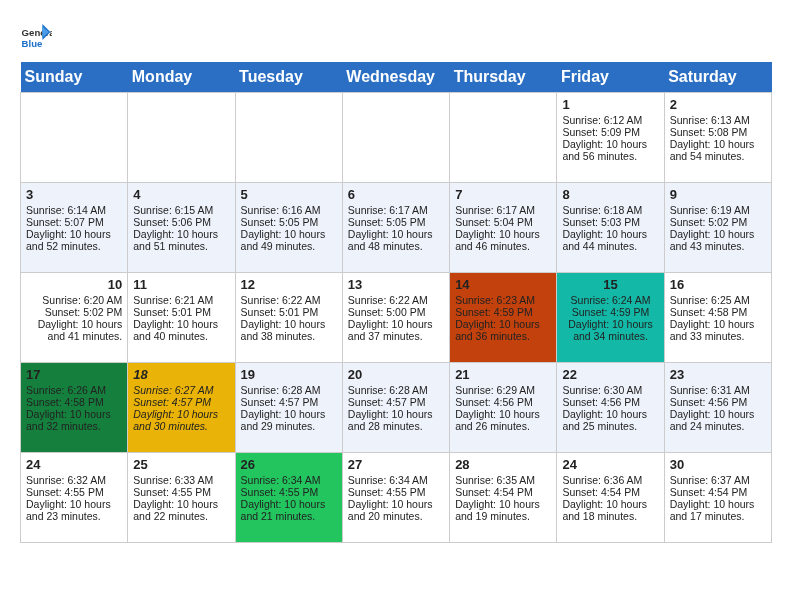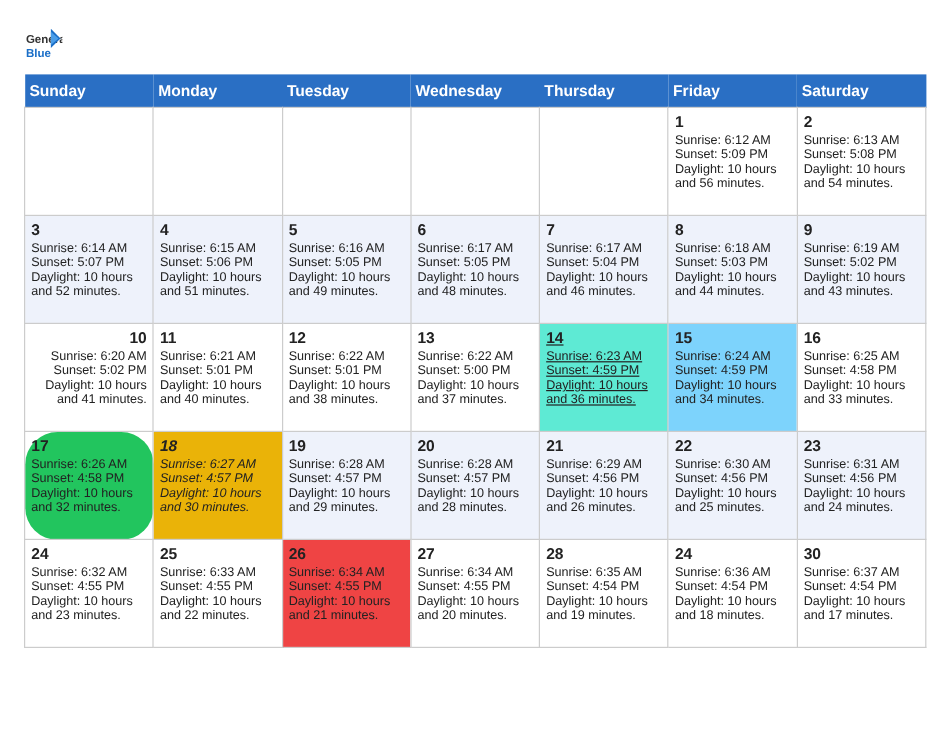--- a/index.html
+++ b/index.html
@@ -38,21 +38,21 @@
       color: #444;
     }
     table {
       width: 100%;
       border-collapse: collapse;
       table-layout: fixed;
     }
     th {
       background-color: #2a6fc4;
       color: #fff;
-      font-size: 13px;
+      font-size: 16px;
       font-weight: bold;
       padding: 6px 4px;
       text-align: left;
     }
     td {
       border: 1px solid #ccc;
       vertical-align: top;
       padding: 4px 5px;
       font-size: 10.5px;
       color: #222;
@@ -191,41 +191,41 @@
           <div>Sunrise: 6:22 AM</div>
           <div>Sunset: 5:01 PM</div>
           <div>Daylight: 10 hours and 38 minutes.</div>
         </td>
         <td style="background-color: rgb(255, 255, 255);">
           <span class="day-number">13</span>
           <div>Sunrise: 6:22 AM</div>
           <div>Sunset: 5:00 PM</div>
           <div>Daylight: 10 hours and 37 minutes.</div>
         </td>
-        <td style="background-color: #5eead4; text-decoration: underline;">
+        <td style="background-color: #c2410c;">
           <span class="day-number">14</span>
           <div>Sunrise: 6:23 AM</div>
           <div>Sunset: 4:59 PM</div>
           <div>Daylight: 10 hours and 36 minutes.</div>
         </td>
-        <td style="background-color: #7dd3fc;">
+        <td style="background-color: #14b8a6; text-align: center;">
           <span class="day-number">15</span>
           <div>Sunrise: 6:24 AM</div>
           <div>Sunset: 4:59 PM</div>
           <div>Daylight: 10 hours and 34 minutes.</div>
         </td>
         <td style="background-color: rgb(255, 255, 255);">
           <span class="day-number">16</span>
           <div>Sunrise: 6:25 AM</div>
           <div>Sunset: 4:58 PM</div>
           <div>Daylight: 10 hours and 33 minutes.</div>
         </td>
       </tr>
       <tr>
-        <td style="background-color: #22c55e; border-radius: 27px;">
+        <td style="background-color: #15803d;">
           <span class="day-number">17</span>
           <div>Sunrise: 6:26 AM</div>
           <div>Sunset: 4:58 PM</div>
           <div>Daylight: 10 hours and 32 minutes.</div>
         </td>
         <td style="background-color: #eab308; font-style: italic;">
           <span class="day-number">18</span>
           <div>Sunrise: 6:27 AM</div>
           <div>Sunset: 4:57 PM</div>
           <div>Daylight: 10 hours and 30 minutes.</div>
@@ -267,21 +267,21 @@
           <div>Sunrise: 6:32 AM</div>
           <div>Sunset: 4:55 PM</div>
           <div>Daylight: 10 hours and 23 minutes.</div>
         </td>
         <td style="background-color: rgb(255, 255, 255); margin-top: 48px;">
           <span class="day-number">25</span>
           <div>Sunrise: 6:33 AM</div>
           <div>Sunset: 4:55 PM</div>
           <div>Daylight: 10 hours and 22 minutes.</div>
         </td>
-        <td style="background-color: #ef4444;">
+        <td style="background-color: #22c55e;">
           <span class="day-number">26</span>
           <div>Sunrise: 6:34 AM</div>
           <div>Sunset: 4:55 PM</div>
           <div>Daylight: 10 hours and 21 minutes.</div>
         </td>
         <td style="background-color: rgb(255, 255, 255); margin-left: 48px;">
           <span class="day-number">27</span>
           <div>Sunrise: 6:34 AM</div>
           <div>Sunset: 4:55 PM</div>
           <div>Daylight: 10 hours and 20 minutes.</div>

